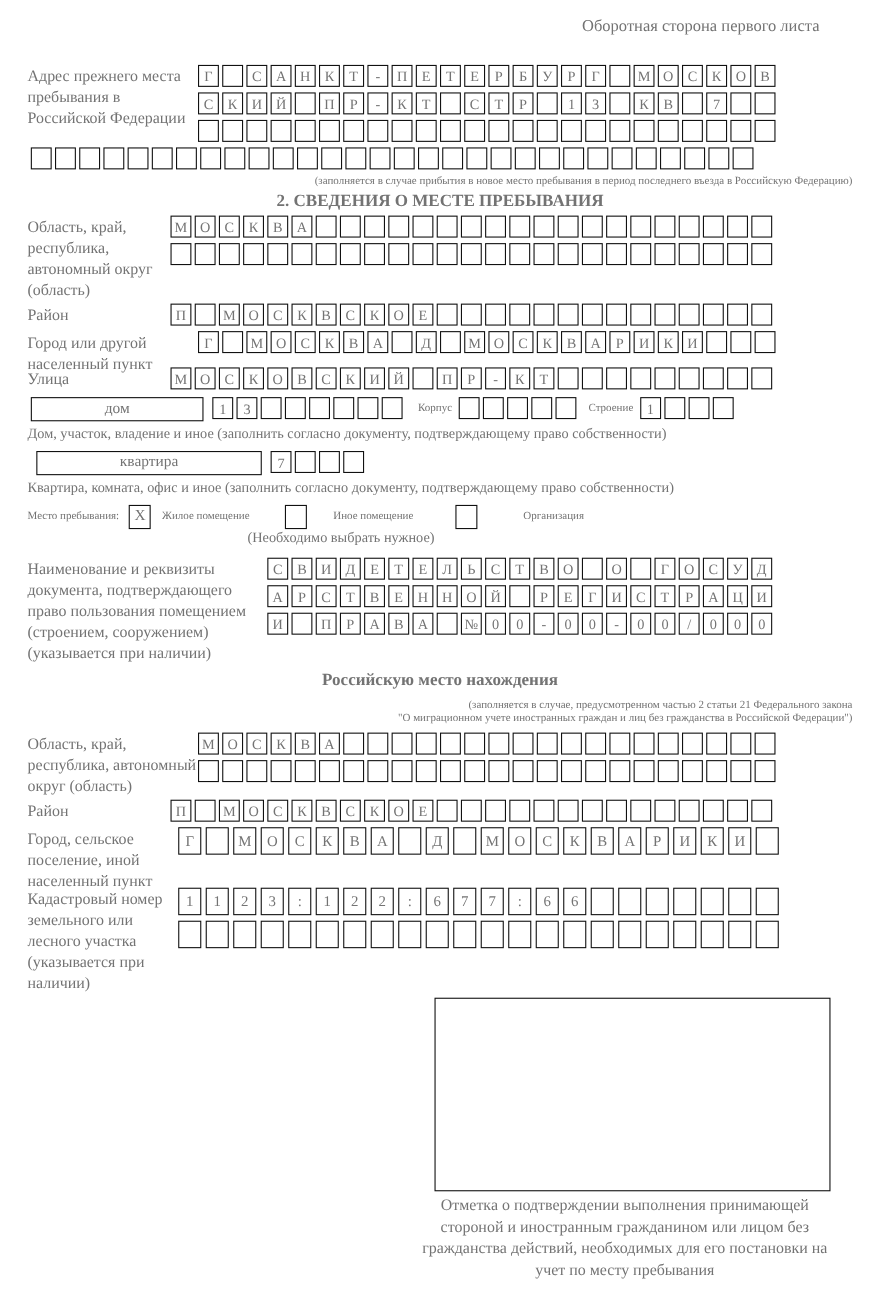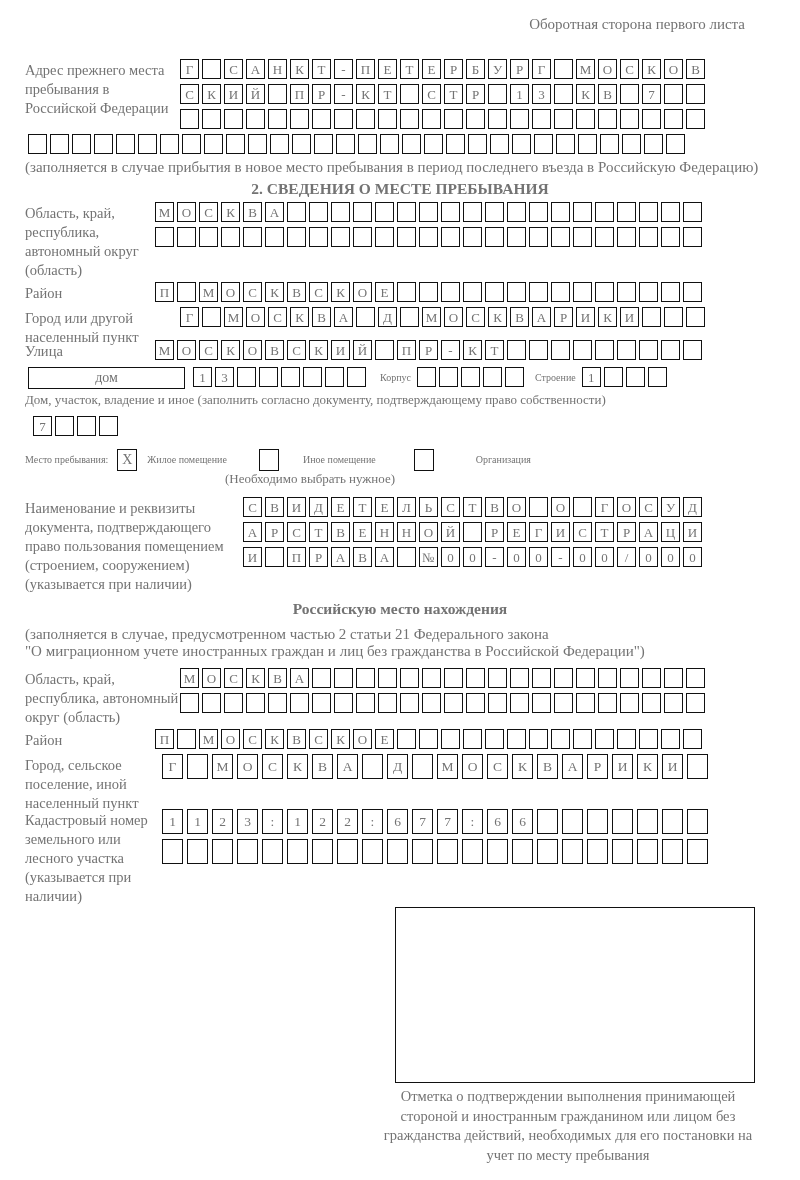--- a/index.html
+++ b/index.html
@@ -17,21 +17,21 @@
   .flabel { flex-shrink: 0; font-size: 14.5px; line-height: 19px; padding-top: 2px; }
   .cellcol { display: flex; flex-direction: column; }
   .cells { display: flex; flex-wrap: nowrap; margin-bottom: 5px; }
   .cell {
     width: 19px; height: 20px; flex-shrink: 0;
     border: 1.5px solid #111; margin-right: 3px;
     display: inline-flex; align-items: center; justify-content: center;
     font-size: 13px; line-height: 1;
   }
   .tall .cell { width: 21px; height: 25px; margin-right: 4px; font-size: 13.5px; }
-  .caption { font-size: 15px; text-align: left; }
+  .caption { font-size: 10px; text-align: right; }
   .sect-title { font-size: 15.5px; font-weight: bold; text-align: center; }
   .smallcap { font-size: 13px; }
   .namedbox {
     border: 1.5px solid #111; height: 22px;
     display: inline-flex; align-items: center; justify-content: center;
     font-size: 14px; flex-shrink: 0;
   }
   .inlbl { font-size: 10px; line-height: 22px; flex-shrink: 0; }
   .checkbox {
     width: 20px; height: 22px; border: 1.5px solid #111; flex-shrink: 0;
@@ -351,27 +351,29 @@
     <div class="cells">
         <span class="cell">1</span>
         <span class="cell"></span>
         <span class="cell"></span>
         <span class="cell"></span>
       </div>
   </div>
   <div class="smallcap">Дом, участок, владение и иное (заполнить согласно документу, подтверждающему право собственности)</div>
 
   <div class="frow mt8">
+    <span class="namedbox" style="width:205px;margin-left:8px;">квартира</span>
     <div class="cells" style="margin-left:8px;">
         <span class="cell">7</span>
         <span class="cell"></span>
         <span class="cell"></span>
         <span class="cell"></span>
       </div>
   </div>
+  <div class="smallcap">Квартира, комната, офис и иное (заполнить согласно документу, подтверждающему право собственности)</div>
 
   <div class="frow mt8">
     <span class="inlbl">Место пребывания:</span>
     <span class="checkbox" style="margin-left:9px;">X</span>
     <span class="inlbl" style="margin-left:10px;">Жилое помещение</span>
     <span class="checkbox" style="margin-left:32px;"></span>
     <span class="inlbl" style="margin-left:24px;">Иное помещение</span>
     <span class="checkbox" style="margin-left:38px;"></span>
     <span class="inlbl" style="margin-left:42px;">Организация</span>
   </div>

